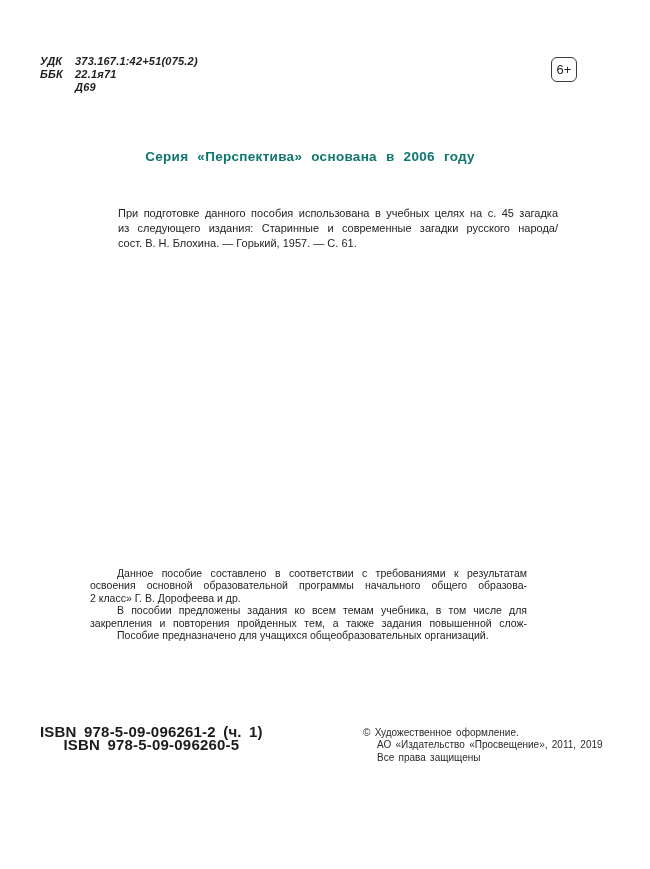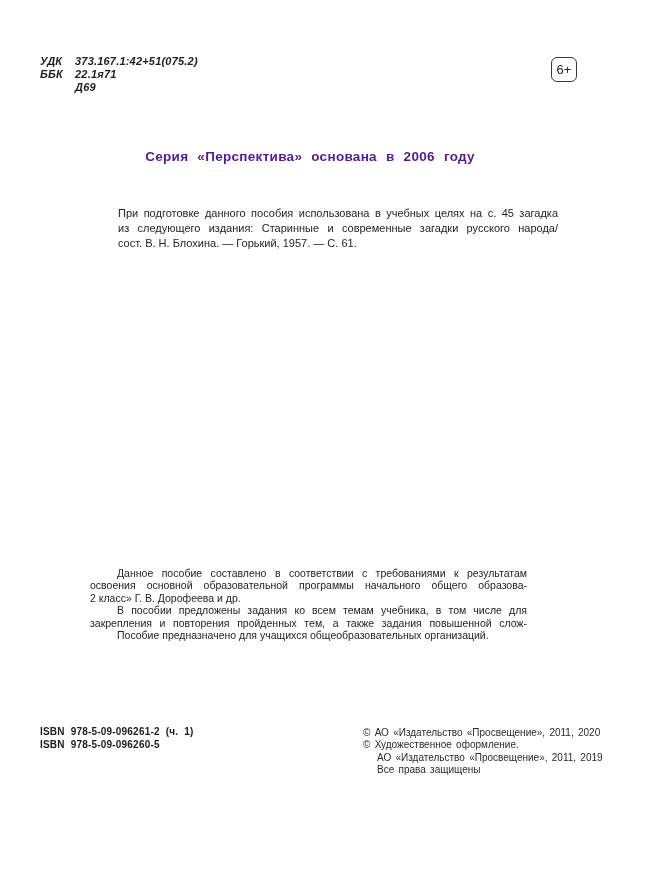--- a/index.html
+++ b/index.html
@@ -46,21 +46,21 @@
 
   
   .series-line {
     position: absolute;
     left: 90px;
     top: 149px;
     width: 440px;
     text-align: center;
     font-weight: 700;
     font-size: 13.5px;
-    color: #4c1d95;
+    color: #0f766e;
     word-spacing: 5px;
     letter-spacing: 0.3px;
   }
 
   
   .jline { text-align: justify; text-align-last: justify; height: auto; }
   .jline.jlast { text-align-last: left; }
   .para .jfirst { text-indent: 27px; }
 
   .source-note {
@@ -83,26 +83,27 @@
     line-height: 12.4px;
     color: #242424;
   }
   .annotation .para { margin: 0; }
 
   
   .isbn-block {
     position: absolute;
     left: 40px;
     top: 726px;
-    font-size: 10px;
+    font-size: 15px;
     line-height: 12.5px;
     font-weight: 700;
     color: #1b1b1b;
     word-spacing: 3px;
     letter-spacing: 0.2px;
+    text-align: center;
   }
 
   
   .copyright-block {
     position: absolute;
     left: 363px;
     top: 727px;
     font-size: 10px;
     line-height: 12.3px;
     color: #2a2a2a;
@@ -154,19 +155,18 @@
         <div class="jline jlast jfirst">Пособие предназначено для учащихся общеобразовательных организаций.</div>
       </div>
     </div>
 
   <div class="isbn-block">
     <div class="isbn-line">ISBN 978-5-09-096261-2 (ч. 1)</div>
     <div class="isbn-line">ISBN 978-5-09-096260-5</div>
   </div>
 
   <div class="copyright-block">
-      <div>© АО «Издательство «Просвещение», 2011, 2020</div>
       <div>© Художественное оформление.</div>
       <div class="hang">АО «Издательство «Просвещение», 2011, 2019</div>
       <div class="hang">Все права защищены</div>
     </div>
 
 </div>
 
 </body></html>

